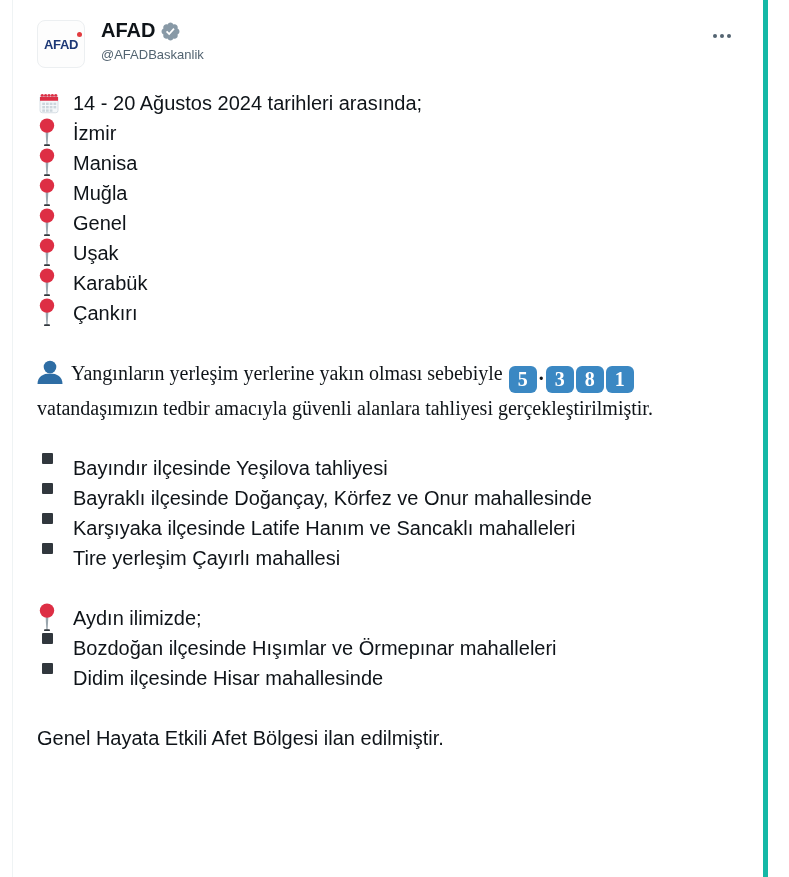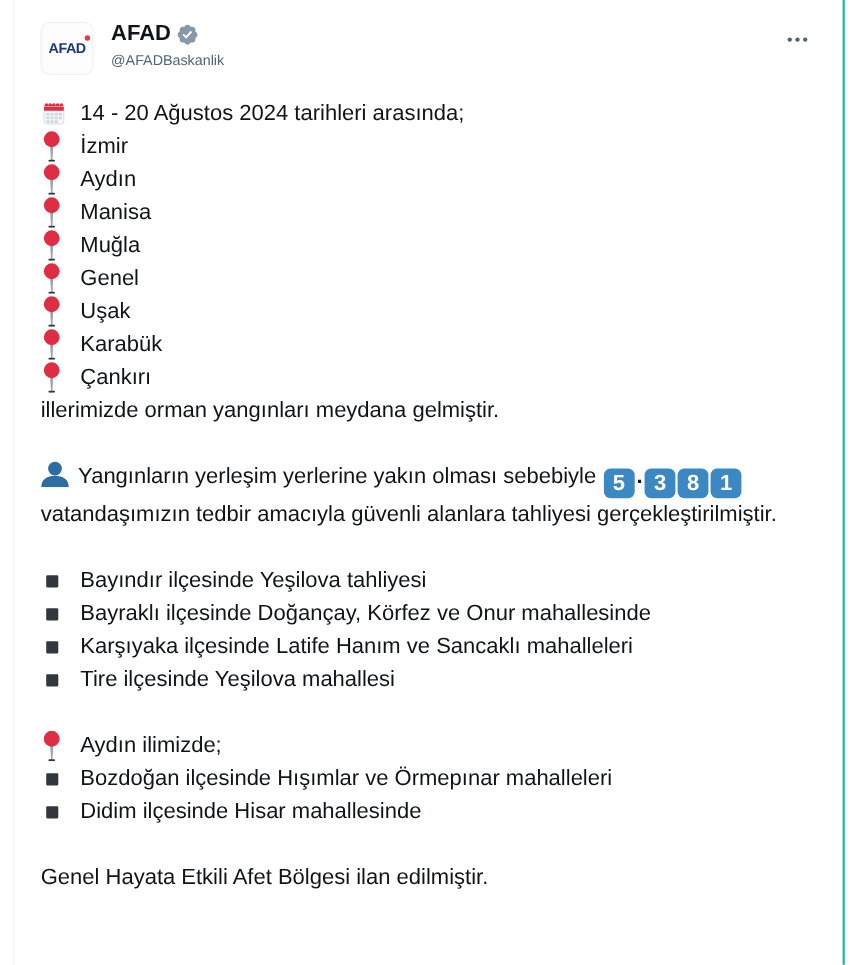--- a/index.html
+++ b/index.html
@@ -4,21 +4,21 @@
 <style>
   html,body{margin:0;padding:0;background:#ffffff;}
   body{
     width:789px;height:877px;position:relative;overflow:hidden;
     font-family:"Liberation Sans","DejaVu Sans",sans-serif;
     color:#0f1419;
     -webkit-font-smoothing:antialiased;
   }
   .column{
     position:absolute;top:0;bottom:0;left:12px;width:756px;
-    border-left:1px solid #eff3f4;border-right:2px solid #14b8a6;
+    border-left:1px solid #eff3f4;border-right:5px solid #14b8a6;
     background:#ffffff;box-sizing:border-box;
     padding:0 24px;
   }
   
   .header{position:relative;margin-top:18px;height:48px;}
   .avatar{
     position:absolute;left:0;top:2px;width:48px;height:48px;
     background:#fdfdfd;border:1px solid #eceff1;border-radius:8px;
     box-sizing:border-box;display:flex;align-items:center;justify-content:center;
     cursor:pointer;
@@ -36,27 +36,27 @@
   .display-name{font-size:20px;font-weight:bold;color:#0f1419;line-height:24px;}
   .badge{width:21px;height:21px;display:inline-block;margin-top:2px;}
   .handle{font-size:13px;color:#536471;line-height:24px;margin-top:1px;cursor:pointer;}
   .more{
     position:absolute;right:2px;top:10px;display:flex;gap:3px;align-items:center;
     padding:6px;border-radius:15px;cursor:pointer;
   }
   .more i{width:4px;height:4px;border-radius:50%;background:#536471;display:block;}
   
   .body{margin-top:22px;font-size:20px;line-height:30px;color:#0f1419;}
-  .row{display:flex;align-items:center;}
+  .row{display:flex;align-items:flex-start;}
   .icon-slot{width:24px;display:flex;justify-content:center;margin-right:12px;flex:none;}
   .pin-slot{width:20px;display:flex;justify-content:center;margin-right:16px;flex:none;}
   .bullet-slot{width:20px;display:flex;justify-content:center;margin-right:16px;flex:none;}
   .bullet-sq{width:11px;height:11px;background:#31373d;border-radius:1px;}
   .gap{height:30px;}
-  .para{margin:0;}
+  .para{margin:0;font-family:Liberation Serif, serif;}
   
   .keycap{
     display:inline-block;width:28px;height:27px;line-height:27px;text-align:center;
     background:#3b88c3;color:#ffffff;font-weight:bold;font-size:20px;
     border-radius:6px;vertical-align:-6px;margin:0 1px;
   }
   .dotsep{display:inline-block;font-weight:bold;margin:0 1px;}
   .bust-inline{display:inline-block;vertical-align:-4px;margin-right:8px;}
 </style>
 </head>
@@ -141,28 +141,20 @@
           </svg>
         </span>
       <span>İzmir</span>
     </div>
     <div class="row">
       <span class="pin-slot">
           <svg width="20" height="28" viewBox="0 0 20 28">
             <use href="#def-pin"></use>
           </svg>
         </span>
-      <span>Aydın</span>
-    </div>
-    <div class="row">
-      <span class="pin-slot">
-          <svg width="20" height="28" viewBox="0 0 20 28">
-            <use href="#def-pin"></use>
-          </svg>
-        </span>
       <span>Manisa</span>
     </div>
     <div class="row">
       <span class="pin-slot">
           <svg width="20" height="28" viewBox="0 0 20 28">
             <use href="#def-pin"></use>
           </svg>
         </span>
       <span>Muğla</span>
     </div>
@@ -192,21 +184,20 @@
     </div>
     <div class="row">
       <span class="pin-slot">
           <svg width="20" height="28" viewBox="0 0 20 28">
             <use href="#def-pin"></use>
           </svg>
         </span>
       <span>Çankırı</span>
     </div>
 
-    <div>illerimizde orman yangınları meydana gelmiştir.</div>
 
     <div class="gap"></div>
 
     <p class="para"><span class="bust-inline"><svg width="26" height="24" viewBox="0 0 26 24">
             <use href="#def-bust"></use>
           </svg></span><span>Yangınların yerleşim yerlerine yakın olması sebebiyle</span>
       <span class="keycap">5</span><span class="dotsep">.</span><span class="keycap">3</span><span class="keycap">8</span><span class="keycap">1</span>
       <span>vatandaşımızın tedbir amacıyla güvenli alanlara tahliyesi gerçekleştirilmiştir.</span></p>
 
     <div class="gap"></div>
@@ -226,21 +217,21 @@
     <div class="row">
       <span class="bullet-slot">
           <span class="bullet-sq"></span>
         </span>
       <span>Karşıyaka ilçesinde Latife Hanım ve Sancaklı mahalleleri</span>
     </div>
     <div class="row">
       <span class="bullet-slot">
           <span class="bullet-sq"></span>
         </span>
-      <span>Tire ilçesinde Yeşilova mahallesi</span>
+      <span>Tire yerleşim Çayırlı mahallesi</span>
     </div>
 
     <div class="gap"></div>
 
     <div class="row">
       <span class="pin-slot">
           <svg width="20" height="28" viewBox="0 0 20 28">
             <use href="#def-pin"></use>
           </svg>
         </span>

